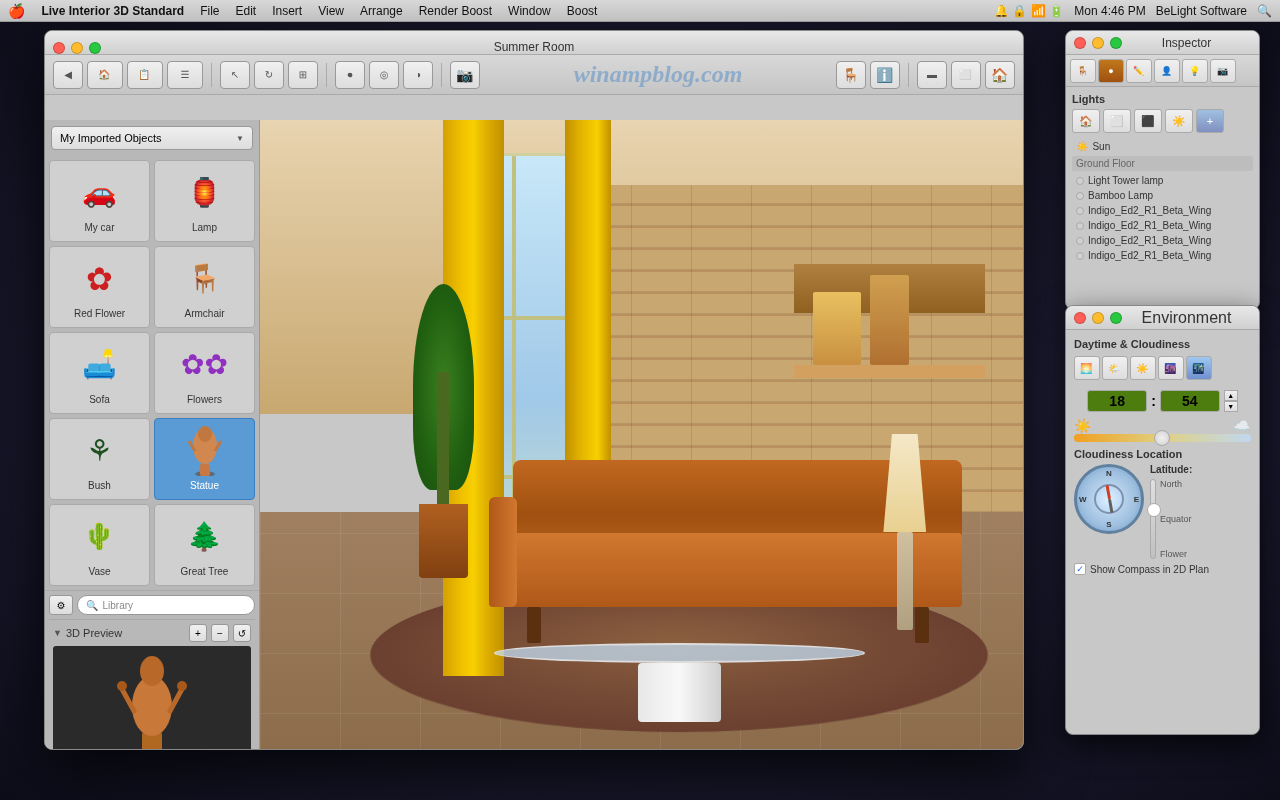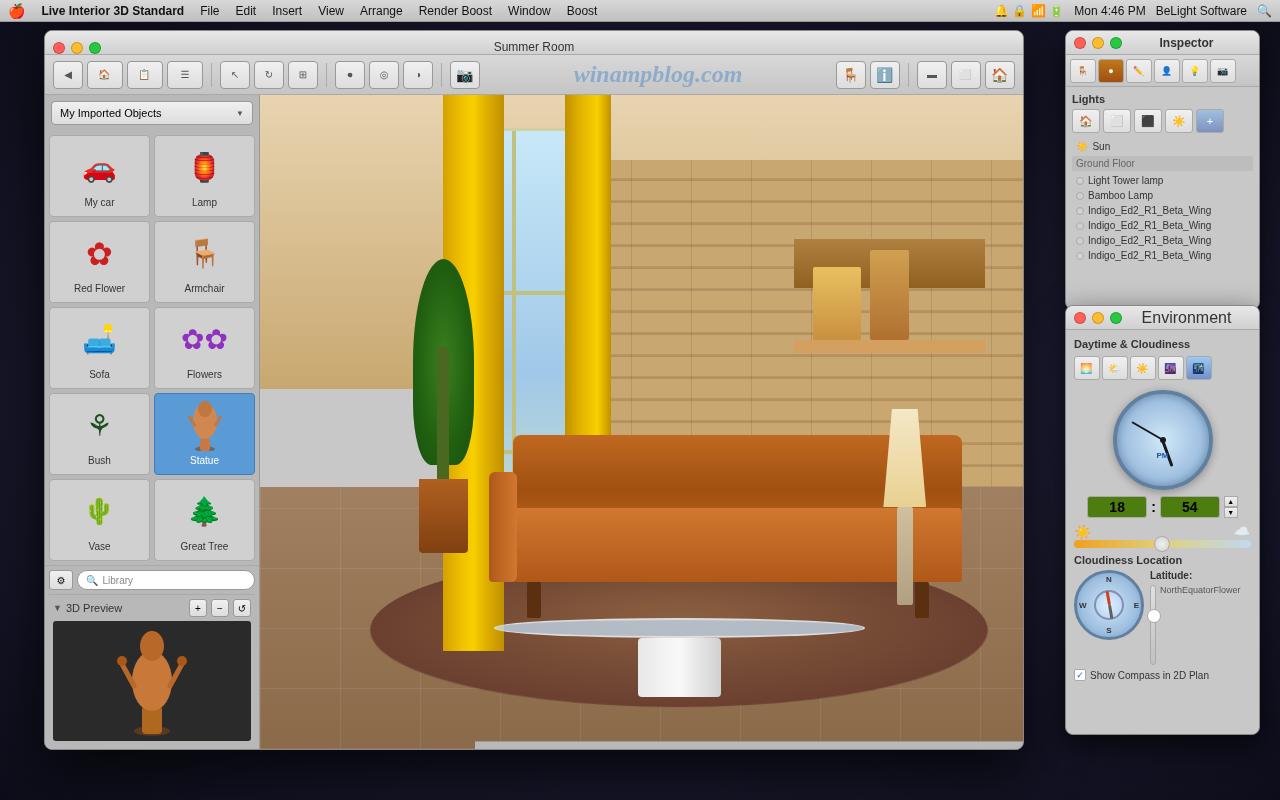--- a/index.html
+++ b/index.html
@@ -139,20 +139,21 @@
       font-size: 24px;
       font-style: italic;
       color: rgba(100, 150, 200, 0.6);
       font-family: Georgia, serif;
       font-weight: bold;
     }
 
     .window-body {
       display: flex;
       height: calc(100% - 64px);
+      margin-top: 25px;
     }
 
     
     .left-panel {
       width: 215px;
       background: #b8b8b8;
       border-right: 1px solid #999;
       display: flex;
       flex-direction: column;
     }
@@ -645,21 +646,21 @@
       height: 24px;
       background: linear-gradient(to bottom, #e8e8e8, #d0d0d0);
       display: flex;
       align-items: center;
       padding: 0 8px;
       border-bottom: 1px solid #aaa;
     }
     .inspector-title {
       font-size: 12px;
       color: #333;
-      font-weight: 700;
+      font-weight: 400;
       margin: 0 auto;
     }
 
     .inspector-toolbar {
       height: 32px;
       background: linear-gradient(to bottom, #d8d8d8, #c5c5c5);
       display: flex;
       align-items: center;
       padding: 0 4px;
       gap: 2px;
@@ -1009,21 +1010,21 @@
       left: -4px;
       width: 14px;
       height: 14px;
       background: white;
       border: 1px solid #aaa;
       border-radius: 50%;
       cursor: pointer;
     }
     .lat-labels {
       display: flex;
-      flex-direction: row;
+      flex-direction: column;
       justify-content: space-between;
       height: 80px;
       font-size: 9px;
       color: #555;
     }
 
     .show-compass-row {
       display: flex;
       align-items: center;
       gap: 4px;
@@ -1377,30 +1378,20 @@
       <div class="env-section-label">Daytime &amp; Cloudiness</div>
 
       <div class="env-daytime-btns">
         <div class="env-time-btn">🌅</div>
         <div class="env-time-btn">🌤️</div>
         <div class="env-time-btn">☀️</div>
         <div class="env-time-btn">🌆</div>
         <div class="env-time-btn active">🌃</div>
       </div>
 
-      <div class="clock-container">
-        <div class="analog-clock">
-
-          <div class="clock-hand hour-hand"></div>
-          <div class="clock-hand minute-hand"></div>
-          <div class="clock-center"></div>
-
-          <div style="position:absolute;bottom:28%;left:50%;transform:translateX(-50%);font-size:8px;color:#2050a0;font-weight:bold;">PM</div>
-        </div>
-      </div>
 
       <div class="time-input-row">
         <input type="text" class="time-input" value="18" style="">
         <span style="font-size:14px;font-weight:bold">:</span>
         <input type="text" class="time-input" value="54" style="">
         <div class="time-stepper">
           <div class="time-step-btn">▲</div>
           <div class="time-step-btn">▼</div>
         </div>
       </div>

